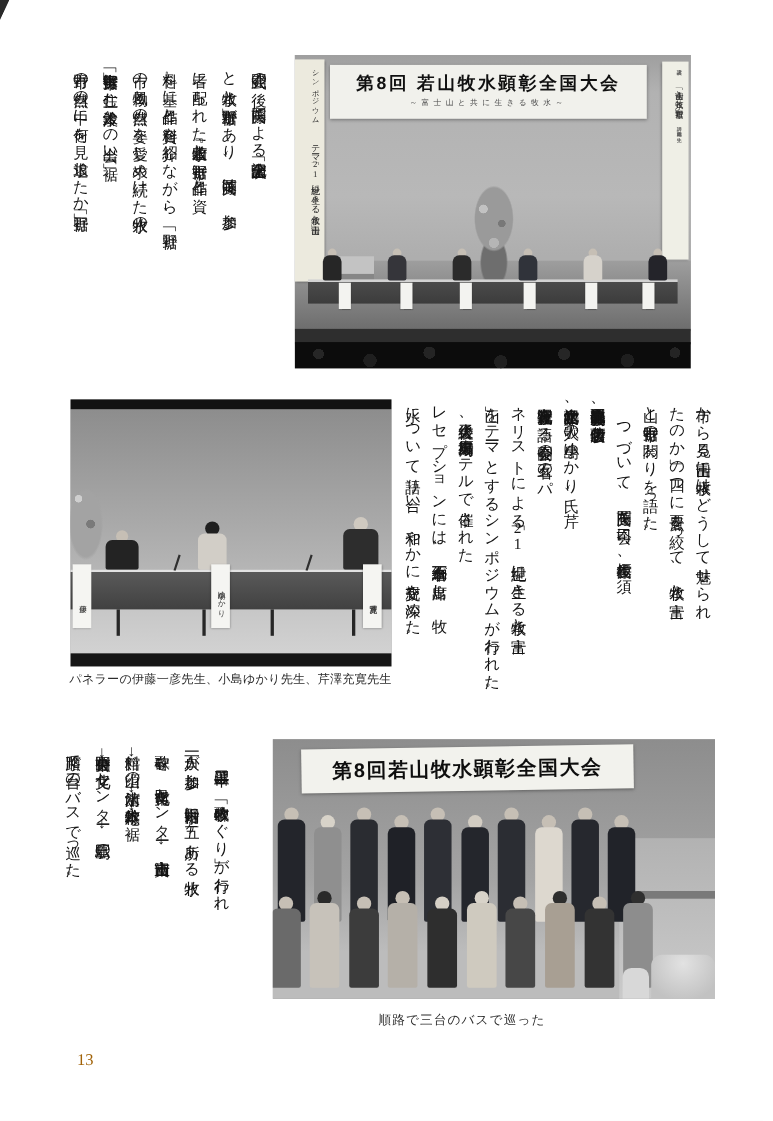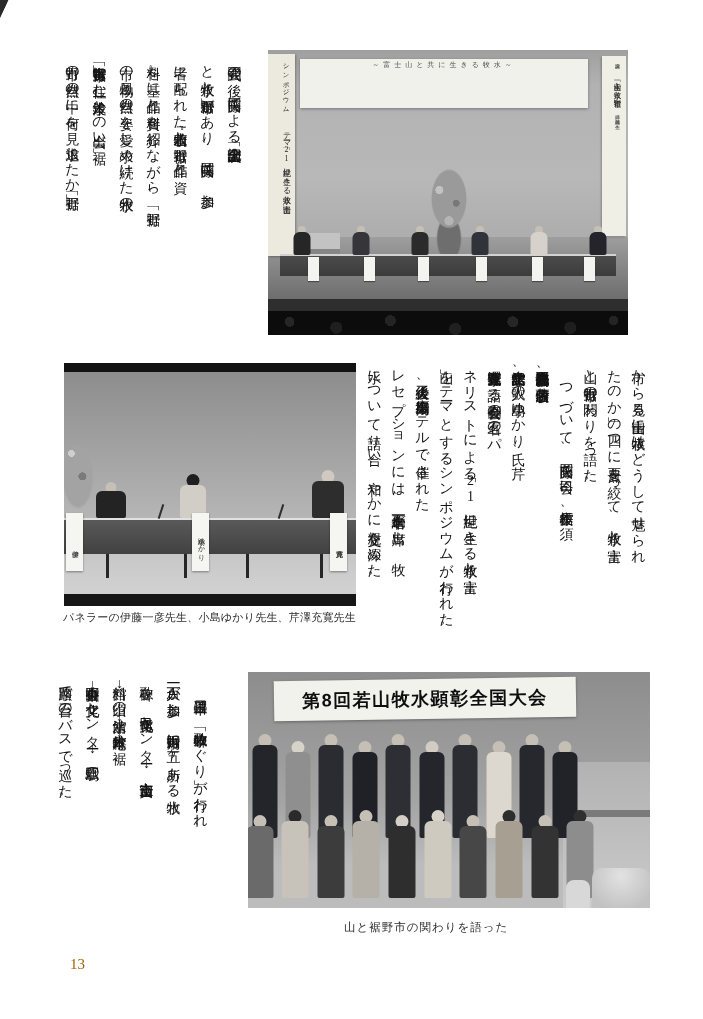--- a/index.html
+++ b/index.html
@@ -145,20 +145,21 @@
 市の風物と自然の姿を愛し求め続けた牧水の
 実像」「裾野市に住む鈴木浚一との出会い」「裾
 野市の自然の中に何を見、追求したか」「裾野</div>
 
   <div class="photo photo-top">
     <div class="abs tp-bg"></div>
     <div class="abs tp-stage"></div>
     <div class="abs tp-front"></div>
     <div class="abs tp-audience"></div>
     <div class="abs tp-banner">
+      <span class="tp-banner-title">第8回 若山牧水顕彰全国大会</span>
       <span class="tp-banner-sub">～富士山と共に生きる牧水～</span>
     </div>
     <div class="abs vsign tp-sign-left">
       <span class="s1">シンポジウム</span>
       <span class="s2">テーマ「21世紀に生きる牧水と富士山」</span>
     </div>
     <div class="abs vsign tp-sign-right">
       <span class="s0">記念講演</span>
       <span class="s1">「富士山と牧水と裾野市」</span>
       <span class="s2">講師 藤岡武雄 先生</span>
@@ -249,17 +250,17 @@
       <i class="fig" style="--c:#cfcabf;--hair:#d8d3c9"></i>
       <i class="fig" style="--c:#474747"></i>
       <i class="fig" style="--c:#a89f93;--hair:#2d2d2d"></i>
       <i class="fig" style="--c:#333333"></i>
       <i class="fig" style="--c:#8d8d8d;--hair:#2f2f2f"></i>
     </div>
     <div class="abs bp-chair"></div>
     <div class="abs bp-furniture"></div>
     <div class="abs bp-banner">第8回若山牧水顕彰全国大会</div>
   </div>
-  <div class="caption caption-bottom">山と裾野市の関わりを語った</div>
+  <div class="caption caption-bottom">順路で三台のバスで巡った</div>
 
   <div class="page-number">13</div>
 
 </div>
 
 </body></html>

